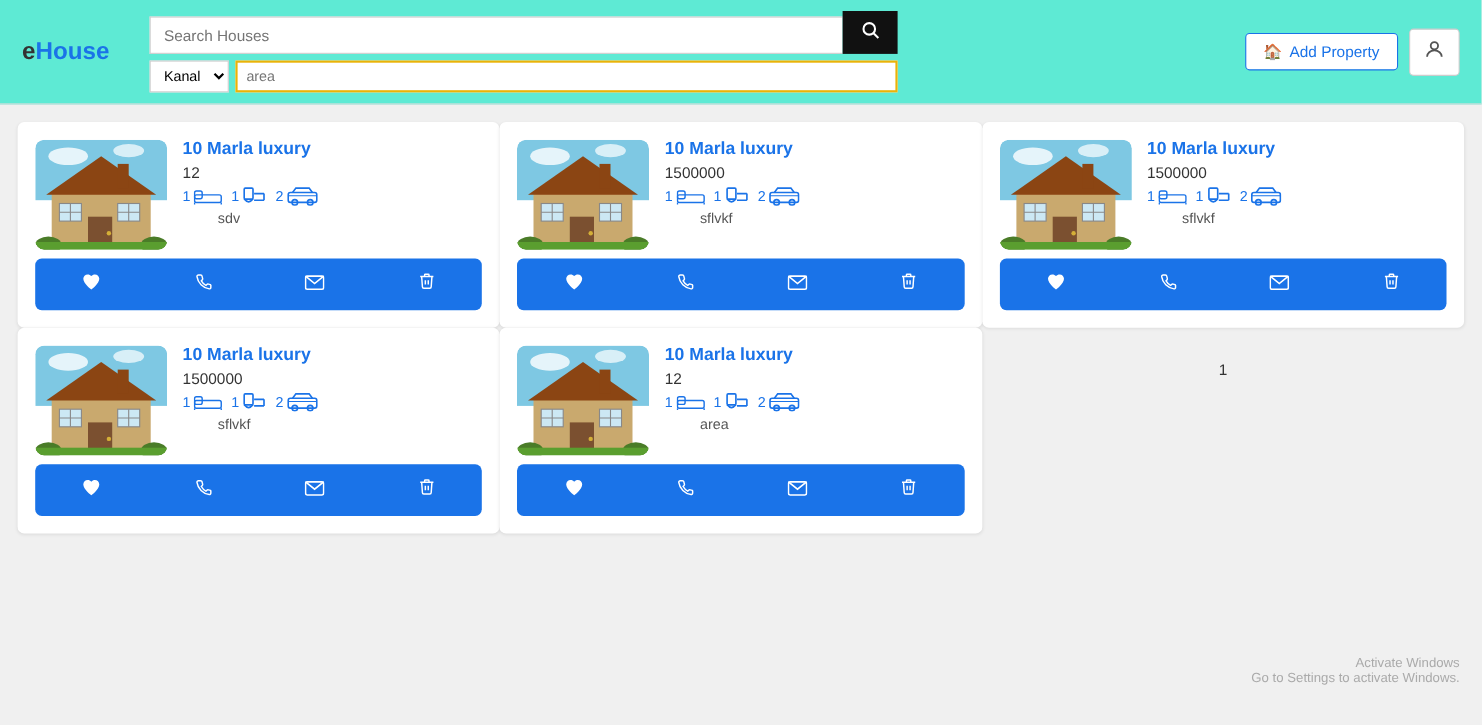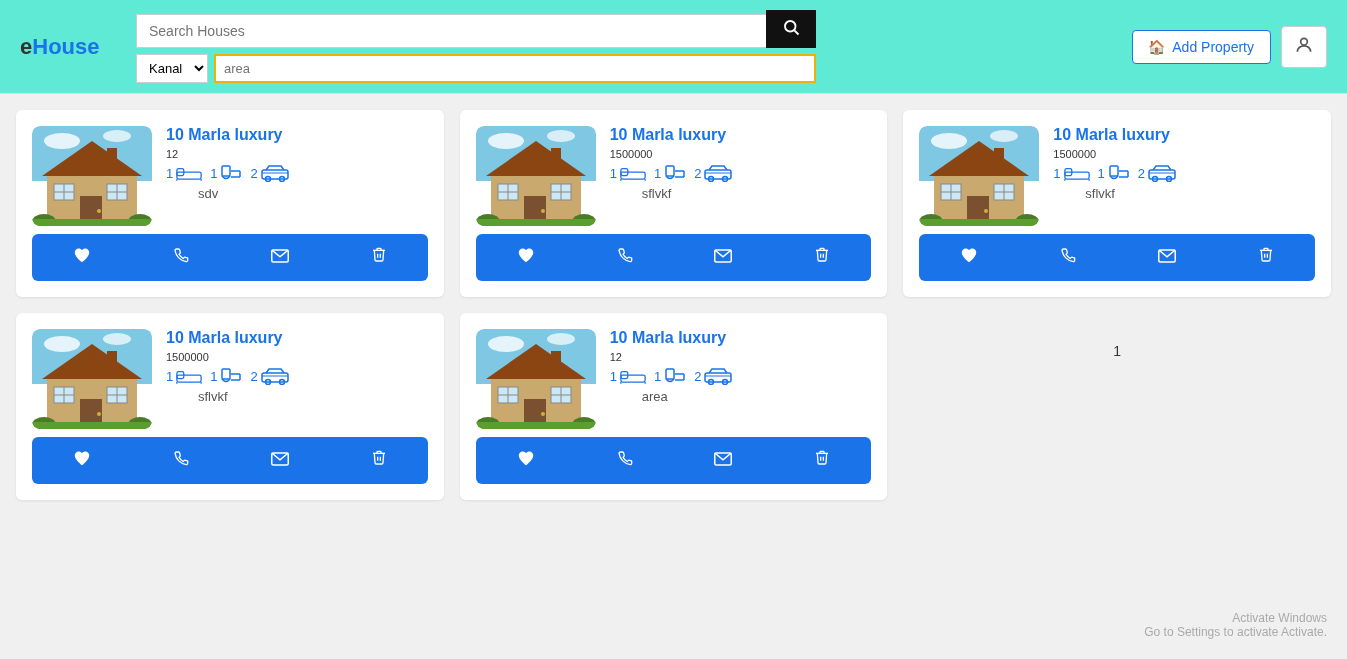--- a/index.html
+++ b/index.html
@@ -94,21 +94,20 @@
       border-radius: 4px;
       font-size: 16px;
       color: #555;
     }
 
     
     .main-content {
       padding: 16px;
       display: grid;
       grid-template-columns: repeat(3, 1fr);
-      gap: 16px;
     }
 
     
     .property-card {
       background: #fff;
       border-radius: 6px;
       padding: 16px;
       display: flex;
       flex-direction: column;
       gap: 8px;
@@ -131,21 +130,21 @@
       flex-direction: column;
       gap: 4px;
     }
     .card-title {
       color: #1a73e8;
       font-size: 16px;
       font-weight: bold;
     }
     .card-price {
       color: #333;
-      font-size: 11px;
+      font-size: 14px;
     }
     .card-features {
       display: flex;
       align-items: center;
       gap: 8px;
       font-size: 12px;
       color: #1a73e8;
     }
     .feature-item {
       display: flex;
@@ -177,21 +176,21 @@
       padding: 4px 10px;
     }
     .page-num {
       font-size: 14px;
       color: #333;
     }
 
     
     .watermark {
       position: fixed;
-      bottom: 20px;
+      bottom: 36px;
       right: 20px;
       color: #aaa;
       font-size: 12px;
       text-align: right;
       pointer-events: none;
     }
   </style>
 </head>
 <body>
 
@@ -720,14 +719,14 @@
       </button>
     </div>
   </div>
     <div style="display: flex; align-items: flex-start; justify-content: center; padding-top: 30px;">
       <span class="page-num">1</span>
     </div>
   </div>
 
 <div class="watermark">
   <div>Activate Windows</div>
-  <div>Go to Settings to activate Activate.</div>
+  <div>Go to Settings to activate Windows.</div>
 </div>
 
 </body></html>

